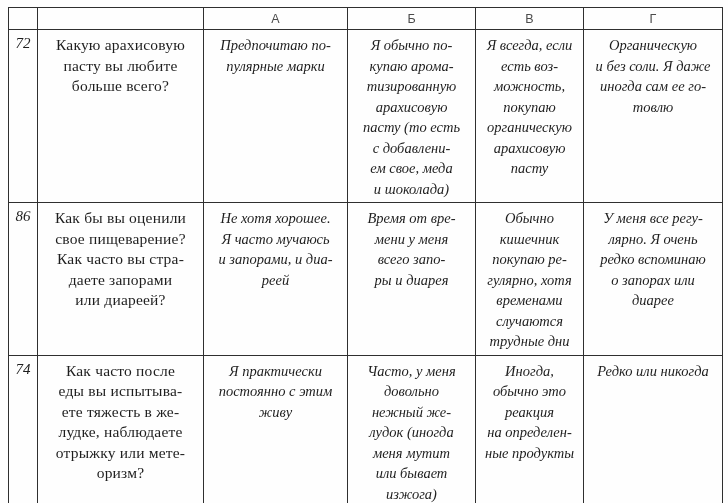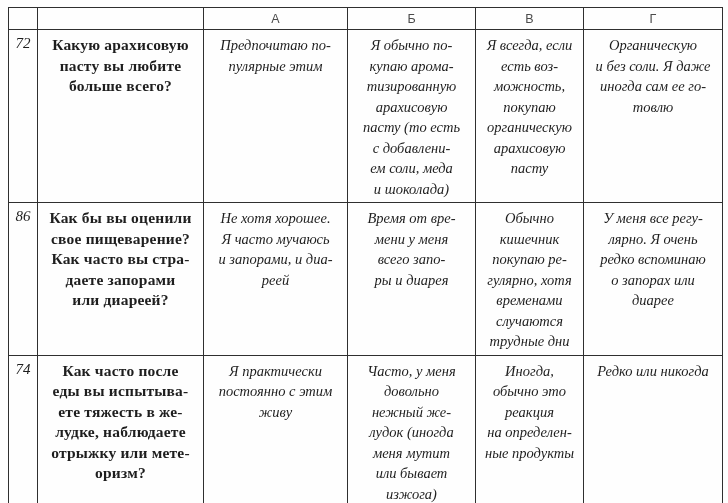--- a/index.html
+++ b/index.html
@@ -45,21 +45,21 @@
   }
   tr.row-body-0 { height: 169px; }
   tr.row-body-1 { height: 151px; }
   tr.row-body-2 { height: 145px; }
   td.num-cell {
     font-style: italic;
     font-size: 15px;
     padding: 5px 2px 2px 2px;
   }
   td.question-cell {
-    font-weight: bold;
+    font-weight: normal;
     font-size: 15.5px;
     line-height: 20.5px;
     white-space: pre-line;
     padding: 5px 3px 3px 3px;
     letter-spacing: 0.2px;
   }
   td.answer-cell {
     font-style: italic;
     font-size: 14.5px;
     line-height: 20.5px;
@@ -90,28 +90,28 @@
         <th>Г</th>
       </tr>
     </thead>
     <tbody>
       <tr class="row-body-0">
         <td class="num-cell">72</td>
         <td class="question-cell">Какую арахисовую
 пасту вы любите
 больше всего?</td>
         <td class="answer-cell">Предпочитаю по-
-пулярные этим</td>
+пулярные марки</td>
         <td class="answer-cell">Я обычно по-
 купаю арома-
 тизированную
 арахисовую
 пасту (то есть
 с добавлени-
-ем соли, меда
+ем свое, меда
 и шоколада)</td>
         <td class="answer-cell">Я всегда, если
 есть воз-
 можность,
 покупаю
 органическую
 арахисовую
 пасту</td>
         <td class="answer-cell">Органическую
 и без соли. Я даже

